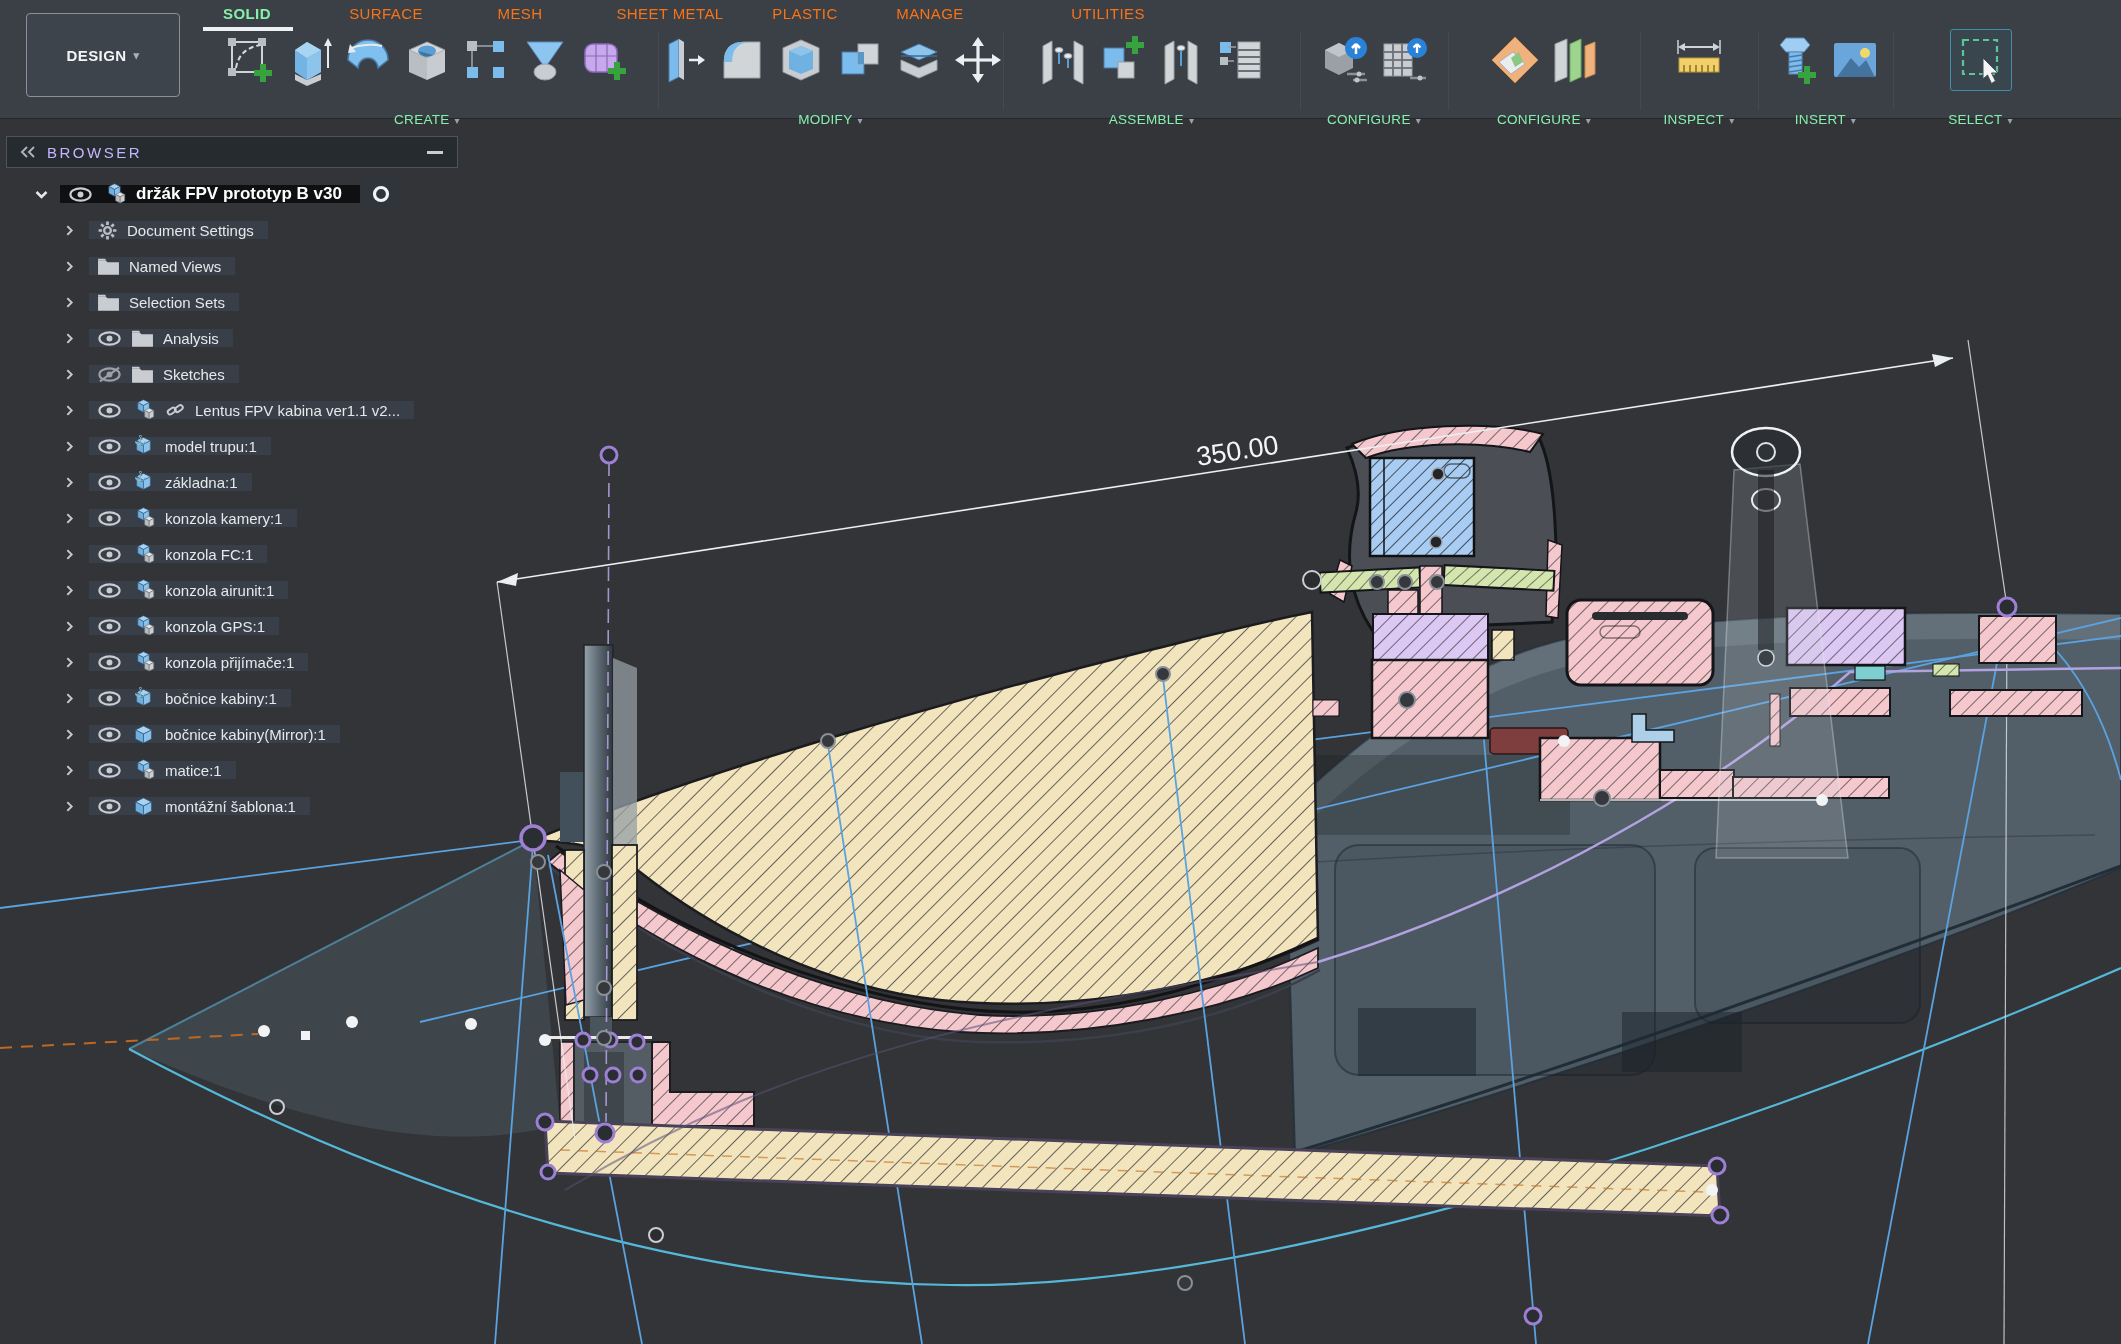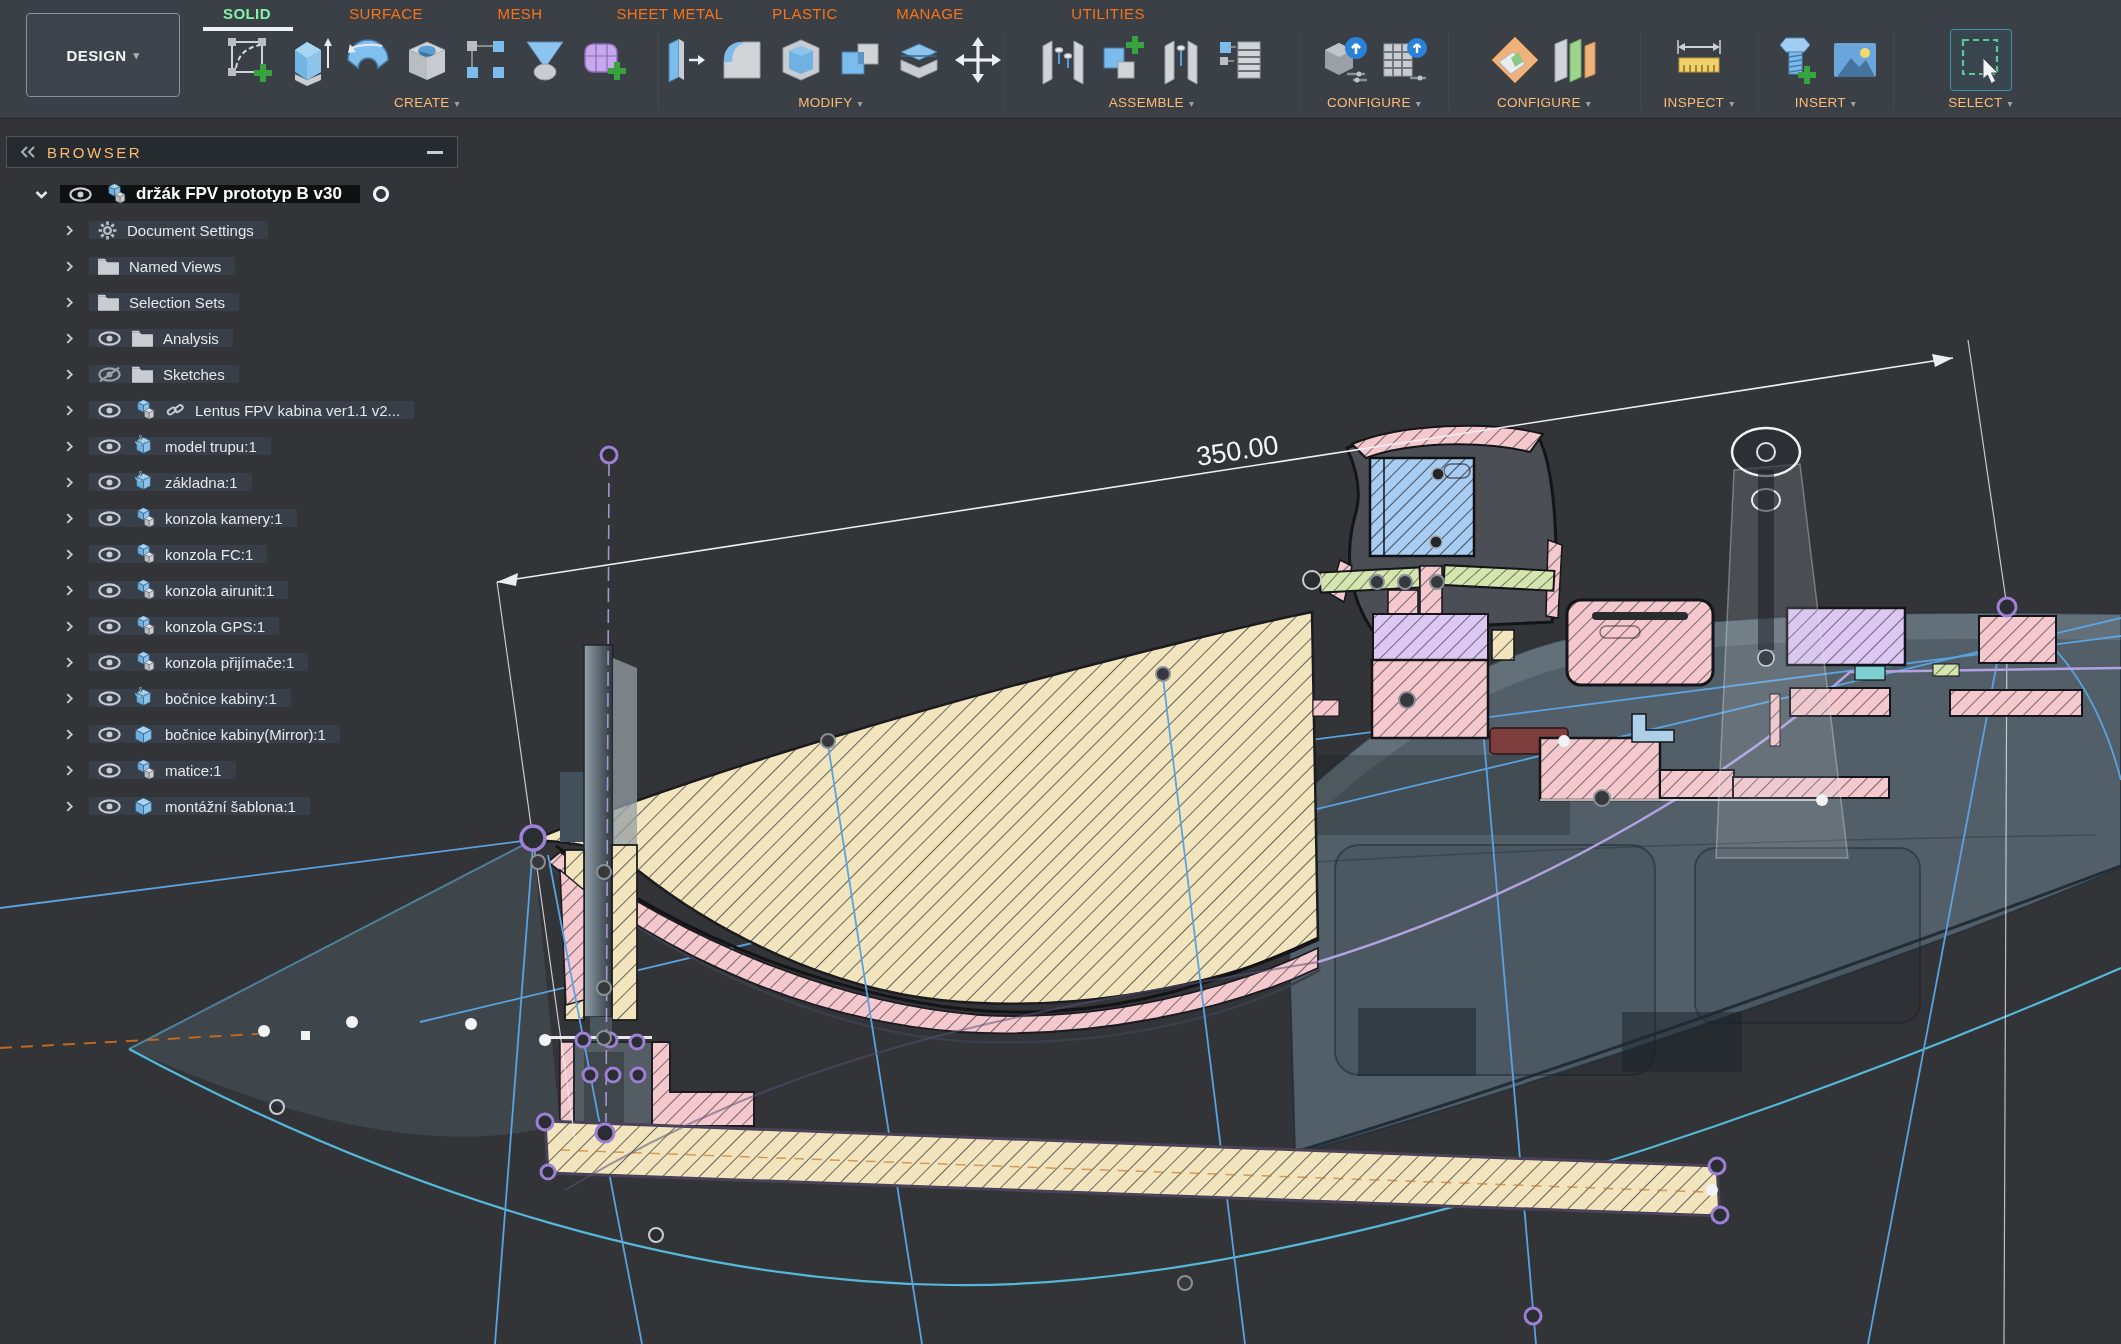--- a/index.html
+++ b/index.html
@@ -6,29 +6,29 @@
   #stage{position:relative;width:2121px;height:1344px;overflow:hidden;background:#323437;}
   
   #toolbar{position:absolute;left:0;top:0;width:2121px;height:118px;background:#3a4046;border-bottom:1px solid #24272b;z-index:5;}
   #design-btn{position:absolute;left:26px;top:13px;width:152px;height:82px;border:1.5px solid #89919a;border-radius:4px;background:#3d444b;display:flex;align-items:center;justify-content:center;gap:7px;color:#f2f4f6;font-size:15px;font-weight:700;letter-spacing:.4px;cursor:default;}
   #design-btn .car{color:#aab1b8;font-size:11px;}
   .tab{position:absolute;top:5px;transform:translateX(-50%);font-size:15px;color:#f97316;letter-spacing:.4px;white-space:nowrap;cursor:default;}
   .tab.active{color:#86efac;font-weight:700;}
   #tab-underline{position:absolute;left:203px;top:27px;width:90px;height:4px;background:#eef1f3;}
   .grp{position:absolute;top:28px;height:88px;}
   .grp .ics{display:flex;align-items:center;justify-content:center;gap:7px;height:64px;}
-  .grp .lbl{text-align:center;font-size:13.5px;color:#fdba74;margin-top:3px;letter-spacing:.3px;}
+  .grp .lbl{text-align:center;font-size:13.5px;color:#86efac;margin-top:20px;letter-spacing:.3px;}
   .grp .lbl::after{content:"▾";color:#9aa1a8;font-size:10px;margin-left:5px;}
   .vsep{position:absolute;top:32px;height:78px;width:1px;background:#4b525a;opacity:.55;}
   .icn{width:52px;height:52px;flex:0 0 auto;}
   .icn svg{width:100%;height:100%;}
   #select-hl{border:1.5px solid #3f8fa8;border-radius:3px;background:rgba(70,140,160,.08);padding:4px;}
   
   #browser{position:absolute;left:6px;top:136px;width:452px;z-index:6;}
-  #browser-header{height:30px;background:#262b30;border:1px solid #4d545c;display:flex;align-items:center;color:#fdba74;}
+  #browser-header{height:30px;background:#262b30;border:1px solid #4d545c;display:flex;align-items:center;color:#c4b5fd;}
   #browser-header .ttl{font-size:15px;letter-spacing:2.5px;margin-left:10px;}
   #browser-header .coll{margin-left:12px;display:flex;}
   #browser-header .minus{margin-left:auto;margin-right:14px;width:16px;height:3px;background:#c9cdd2;}
   .row{height:36px;display:flex;align-items:center;padding-left:57px;}
   .row.root{padding-left:28px;}
   .chevbox{width:26px;display:flex;align-items:center;}
   .pill{display:inline-flex;align-items:center;gap:9px;height:18px;padding:0 14px 0 8px;background:rgba(57,64,73,.95);}
   .row.root .pill{background:#0e1012;padding-right:18px;}
   .pill .lab{font-size:15px;color:#e6e8ea;white-space:nowrap;}
   .row.root .pill .lab{font-size:17px;font-weight:700;color:#fff;}

